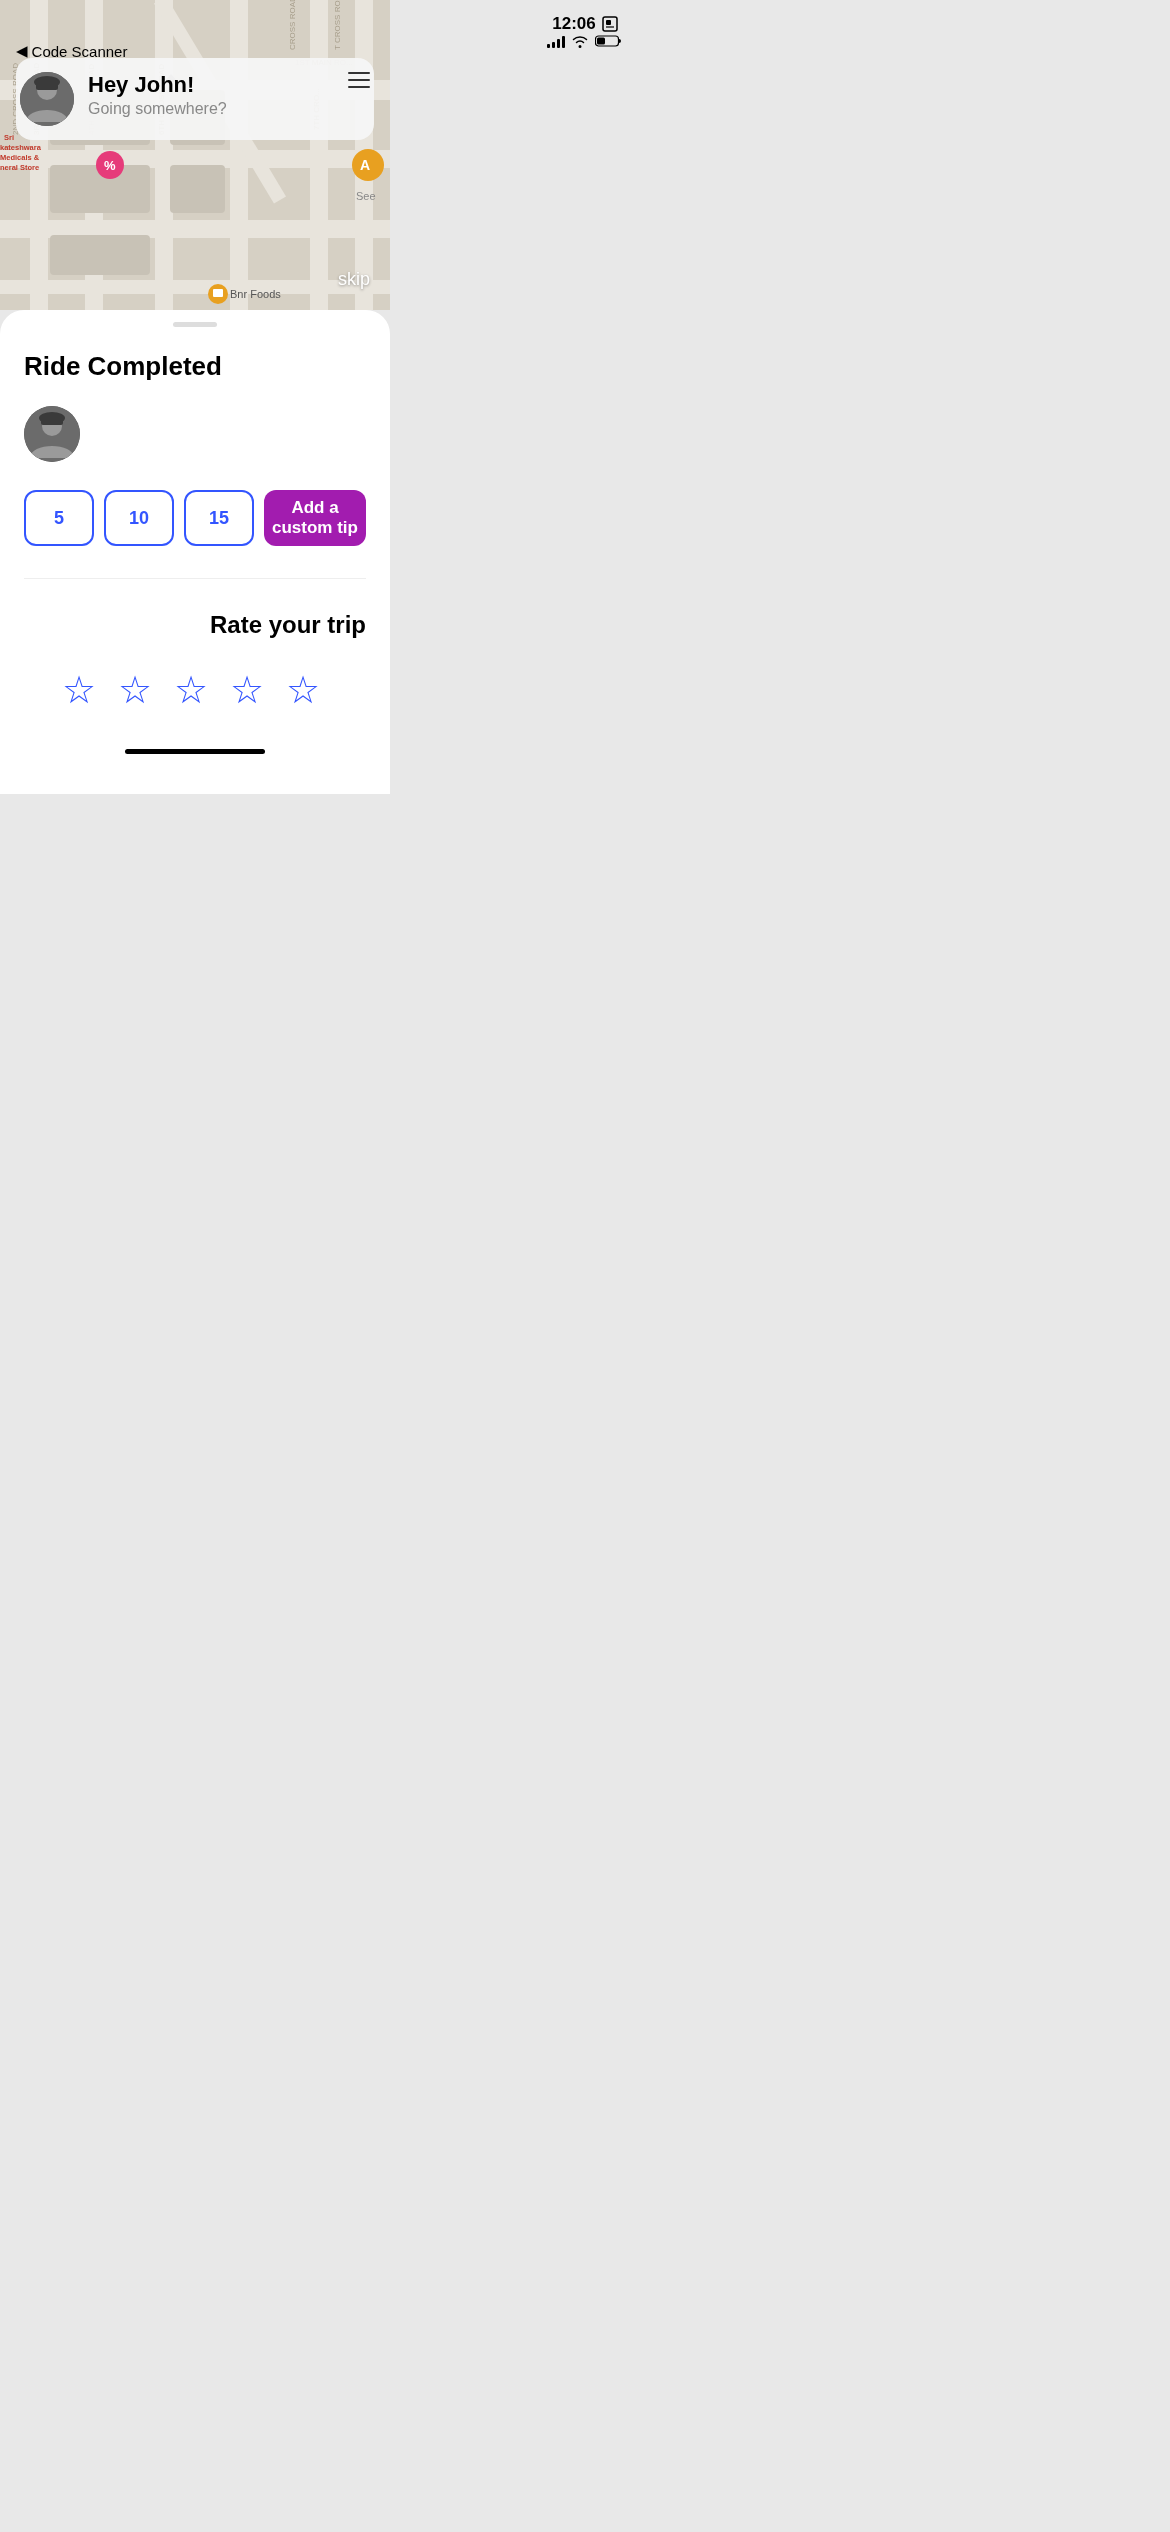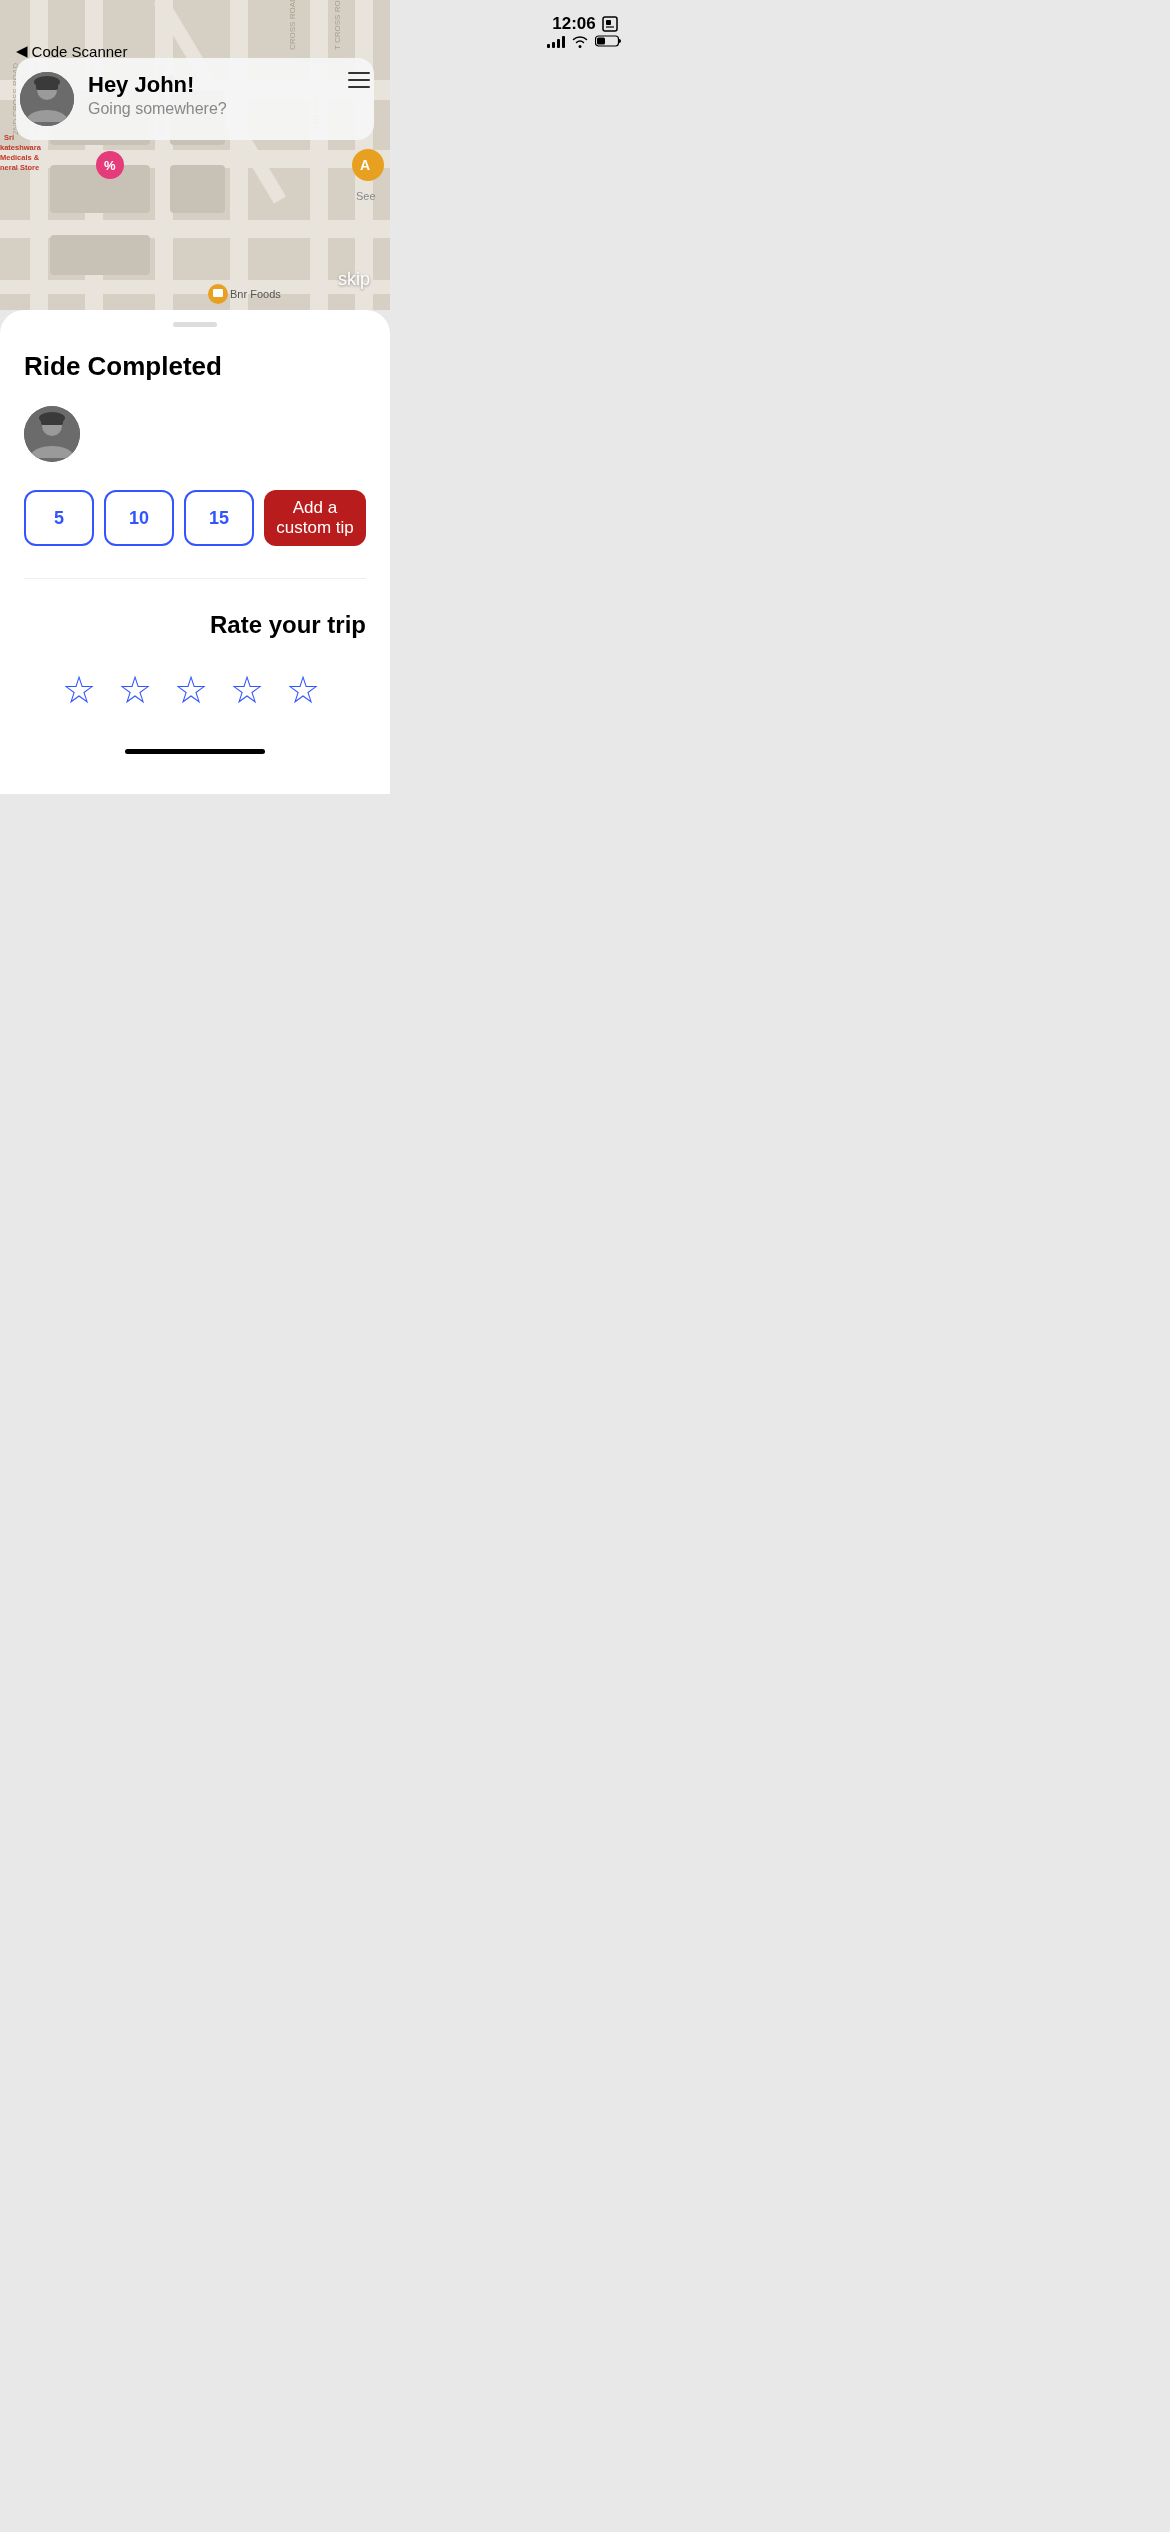--- a/index.html
+++ b/index.html
@@ -229,26 +229,26 @@
       font-weight: 600;
       cursor: pointer;
       display: flex;
       align-items: center;
       justify-content: center;
     }
 
     .tip-custom-btn {
       flex: 1;
       height: 56px;
-      background: #b91c1c;
+      background: #a21caf;
       border: none;
       border-radius: 12px;
       color: #fff;
       font-size: 17px;
-      font-weight: 400;
+      font-weight: 700;
       cursor: pointer;
       display: flex;
       align-items: center;
       justify-content: center;
     }
 
     
     .divider {
       height: 1px;
       background: #eee;

